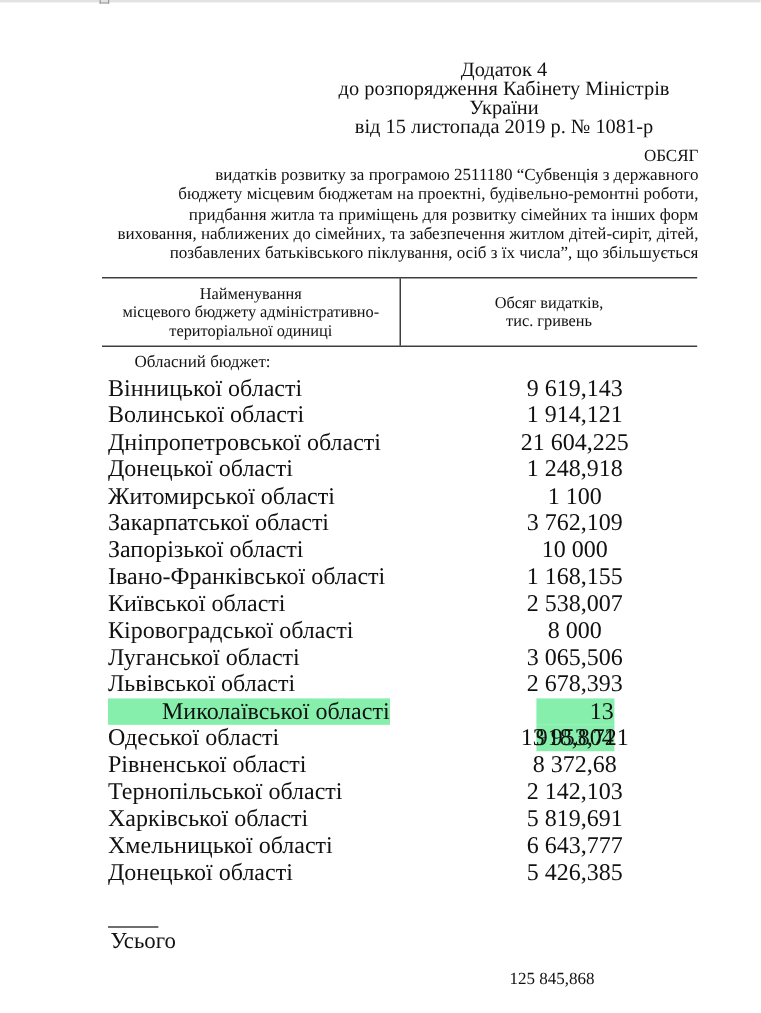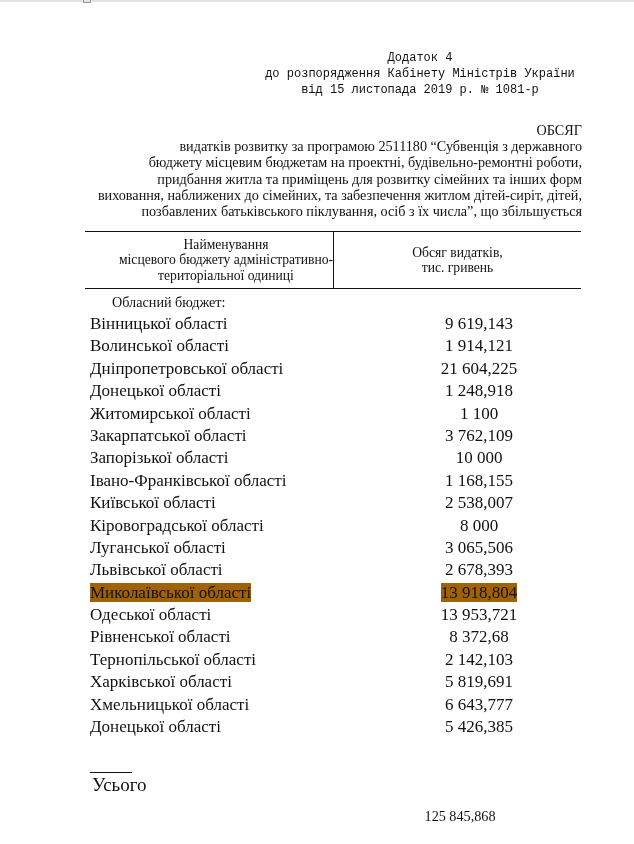--- a/index.html
+++ b/index.html
@@ -2,33 +2,33 @@
 <html><head>
 <meta charset="utf-8">
 <style>
   html, body { margin: 0; padding: 0; }
   body {
     width: 634px; height: 844px; background: #ffffff; position: relative; overflow: hidden;
     font-family: "Liberation Serif", "DejaVu Serif", serif; color: #111;
   }
   .topbar { position: absolute; left: 0; top: 0; width: 634px; height: 2px; background: #e2e2e2; }
   .topmark { position: absolute; left: 83px; top: 0; width: 6px; height: 2px; border: 1px solid #999; border-top: none; }
-  .annex { position: absolute; left: 260px; top: 50px; width: 320px; text-align: center; font-size: 12px; line-height: 16px; font-family: Liberation Mono, monospace; }
+  .annex { position: absolute; left: 260px; top: 50px; width: 320px; text-align: center; font-size: 17px; line-height: 16px; }
   .title-block { position: absolute; left: 82px; top: 122px; width: 500px; text-align: right; font-size: 14.2px; line-height: 16.2px; }
   .table-wrap { position: absolute; left: 85px; top: 231px; width: 496px; }
   .thead { display: flex; border-top: 1.5px solid #111; border-bottom: 1.5px solid #111; height: 56px; }
   .th { display: flex; align-items: center; justify-content: center; text-align: center; font-size: 13.6px; line-height: 15.5px; }
-  .th.name { width: 248px; border-right: 1.5px solid #111; justify-content: flex-end; }
+  .th.name { width: 248px; border-right: 1.5px solid #111; }
   .th.amount { flex: 1; }
   .section { position: absolute; left: 112px; top: 294px; font-size: 14.2px; text-align: center; }
   .rows { position: absolute; left: 88px; top: 313px; width: 460px; }
-  .row { height: 22.4px; position: relative; font-size: 17px; line-height: 22.4px; }
+  .row { height: 22.4px; position: relative; font-size: 20px; line-height: 22.4px; }
   .row .name { position: absolute; left: 2px; }
   .row .val { position: absolute; left: 330px; width: 122px; text-align: center; }
-  .row.hl .name span, .row.hl .val span { background: #a16207; }
+  .row.hl .name span, .row.hl .val span { background: #86efac; padding-left: 45px; }
   .total-line { position: absolute; left: 90px; top: 772px; width: 42px; height: 1px; background: #111; }
   .total-label { position: absolute; left: 92px; top: 774px; font-size: 19px; }
   .total-val { position: absolute; left: 405px; top: 808px; width: 110px; text-align: center; font-size: 14.2px; }
 </style>
 </head>
 <body>
 
 <div class="topbar"></div>
 <div class="topmark"></div>
 

